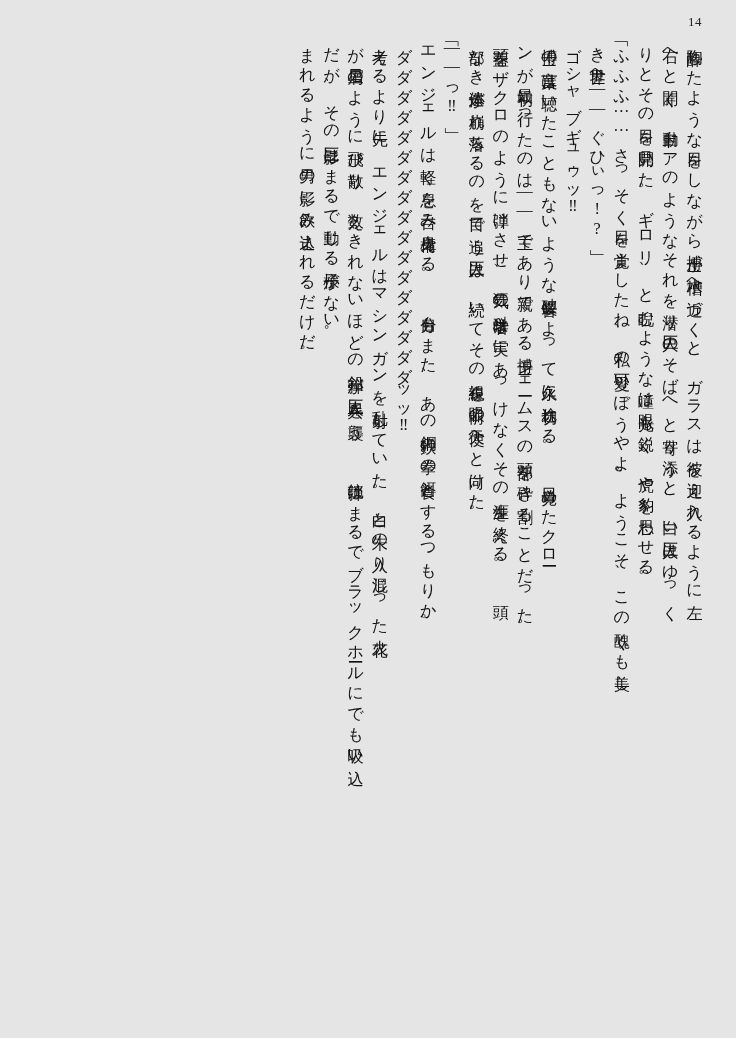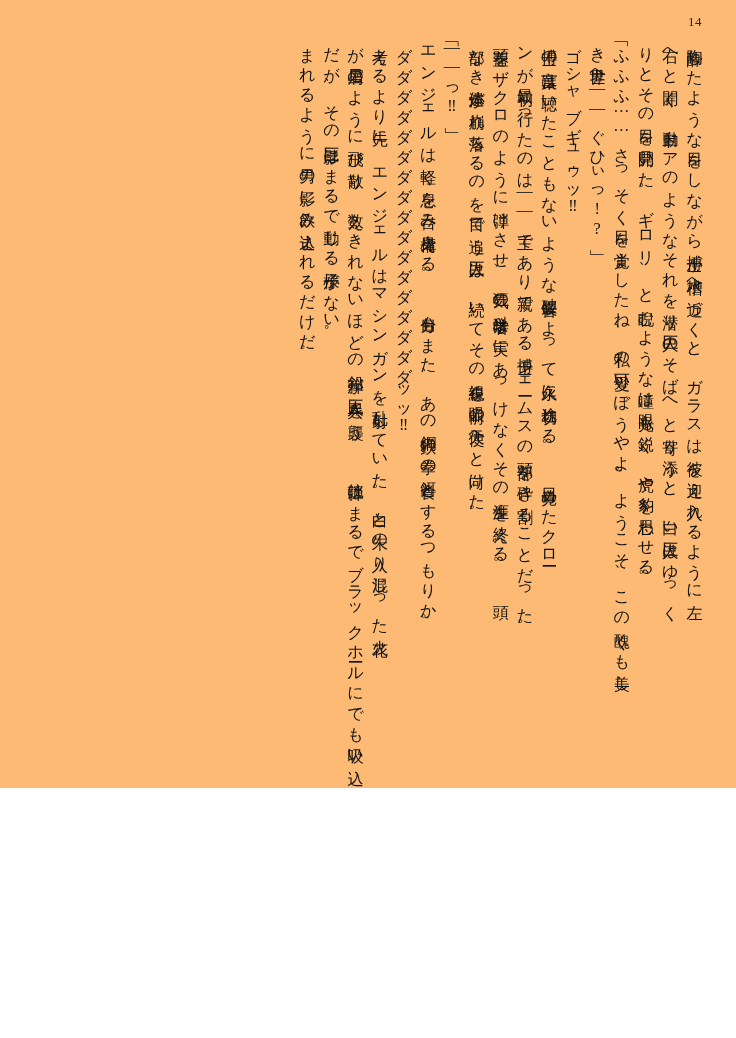--- a/index.html
+++ b/index.html
@@ -10,22 +10,22 @@
   body {
     width: 736px;
     height: 1038px;
     overflow: hidden;
     font-family: "Liberation Serif", "DejaVu Serif", serif;
     color: #1a1a1a;
   }
   #page {
     position: relative;
     width: 736px;
-    height: 788px;
-    background: #fdba74;
+    height: 1038px;
+    background: #e5e5e5;
     box-sizing: border-box;
   }
   #page-number {
     position: absolute;
     top: 14px;
     right: 34px;
     font-size: 13px;
     letter-spacing: 0.5px;
     color: #222;
     font-family: "Liberation Serif", "DejaVu Serif", serif;

